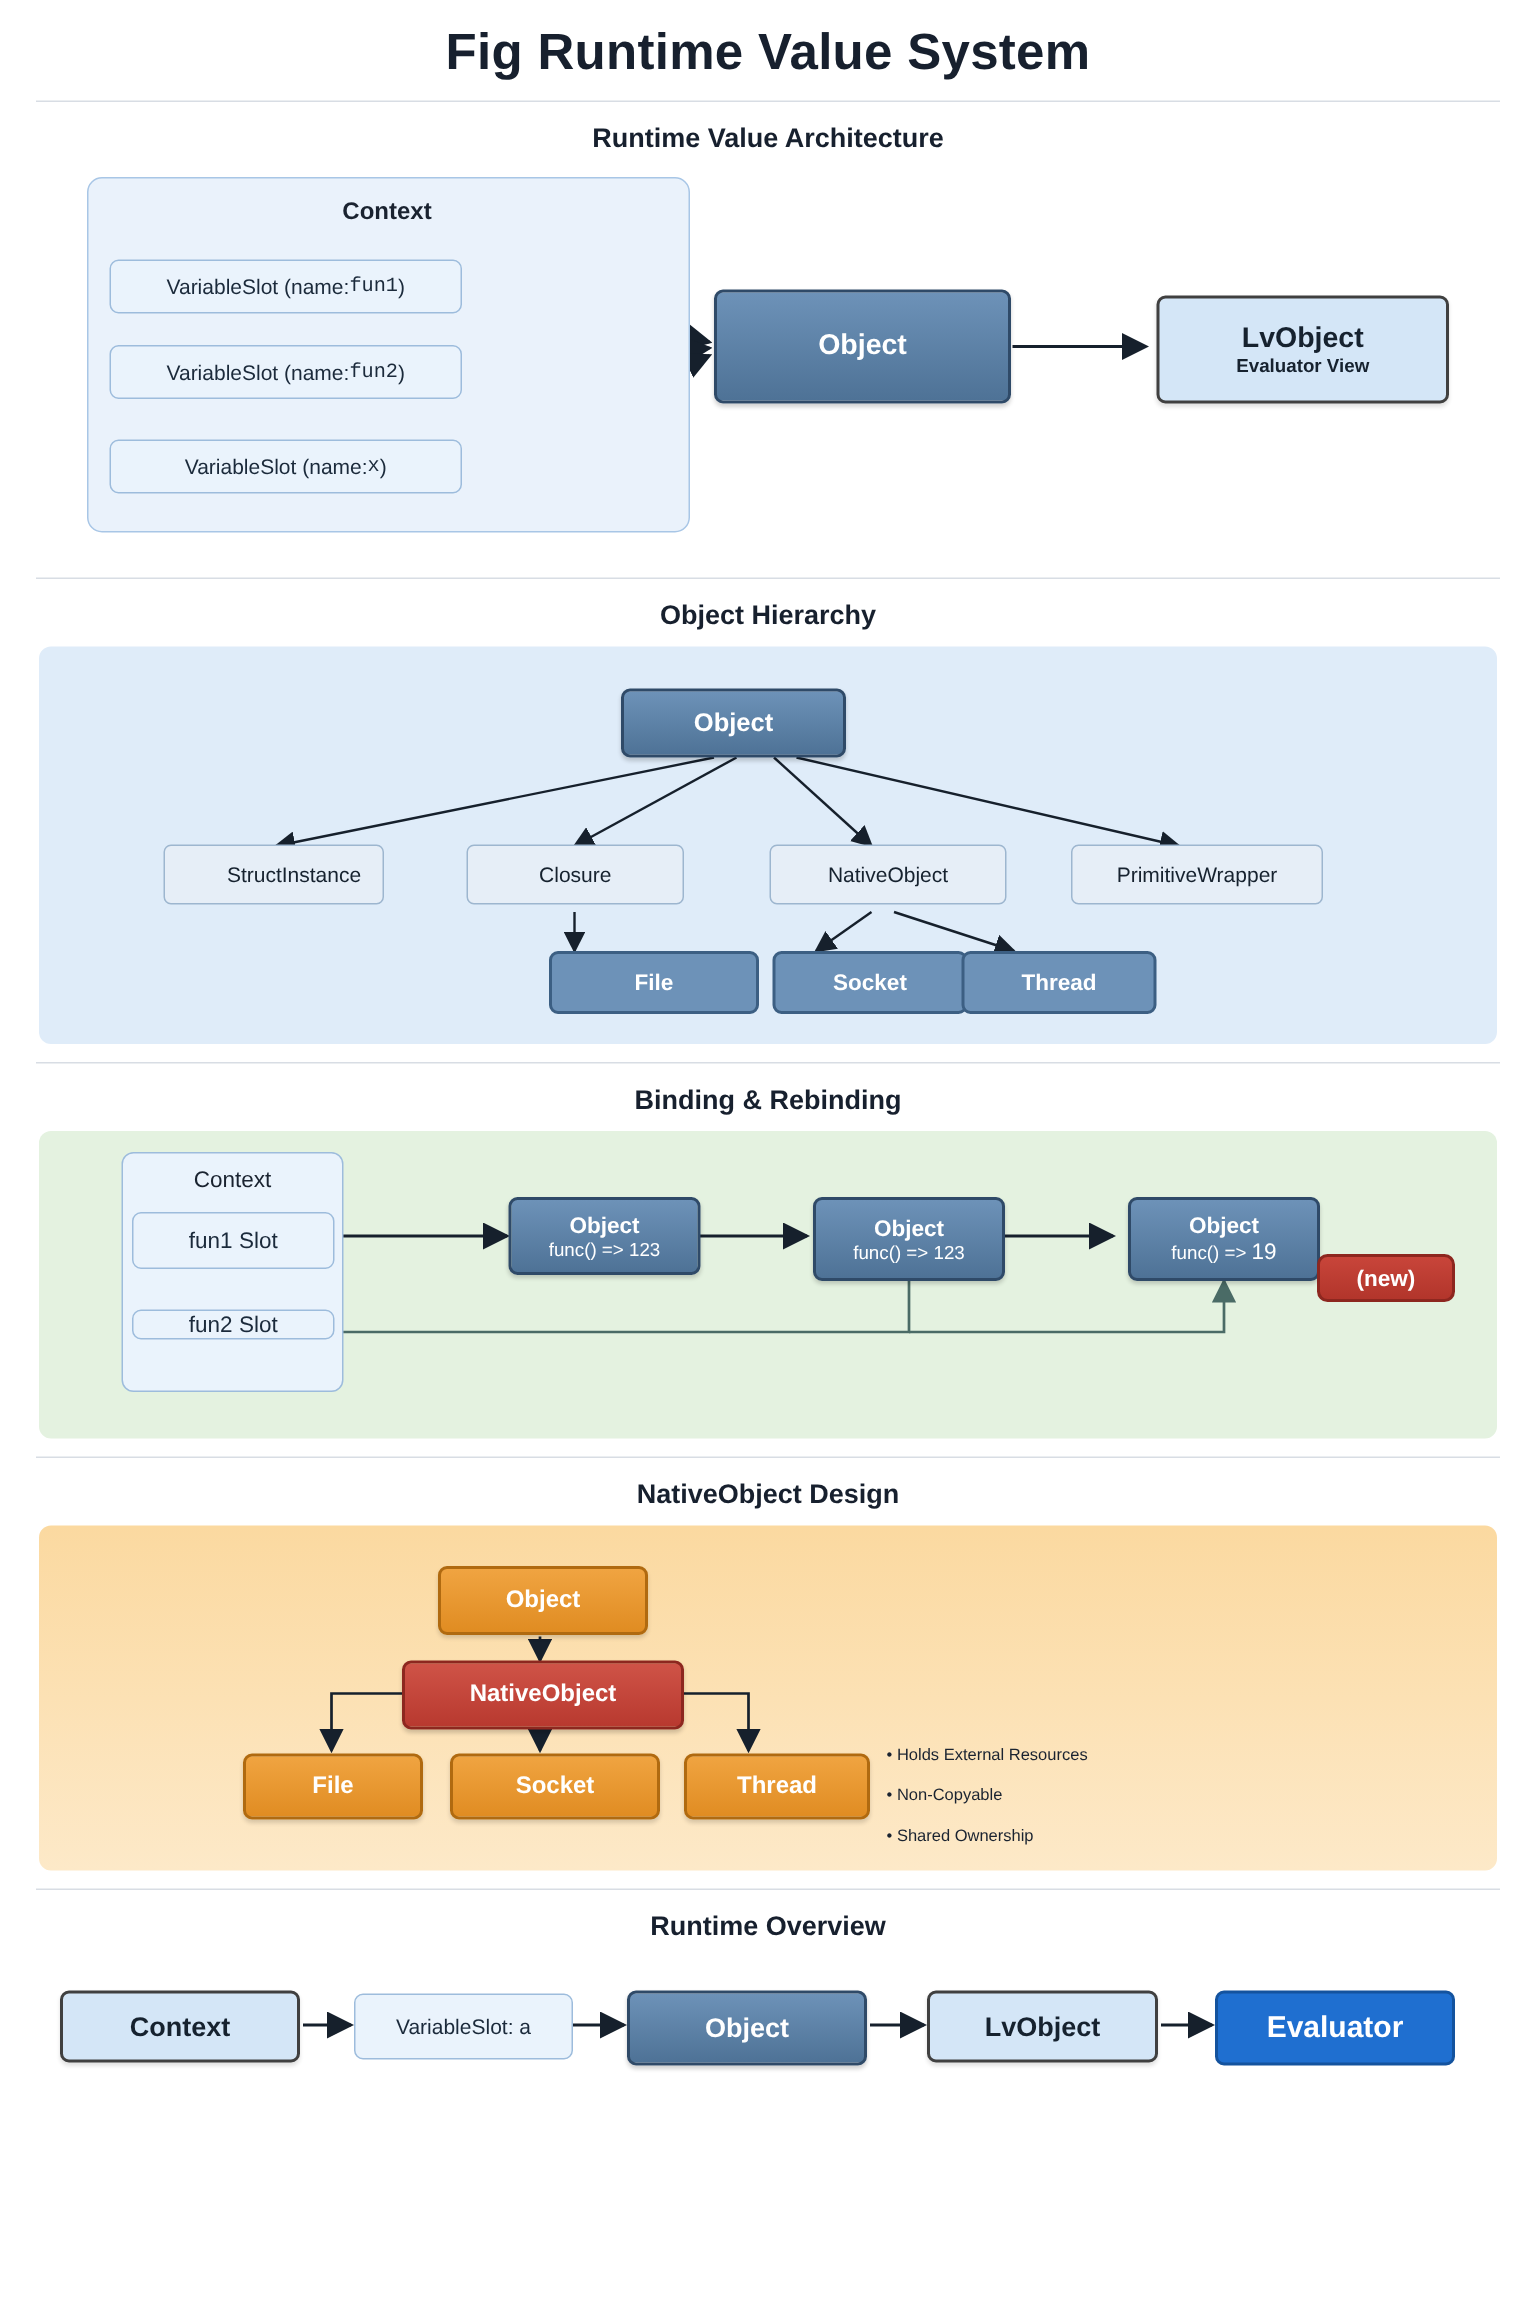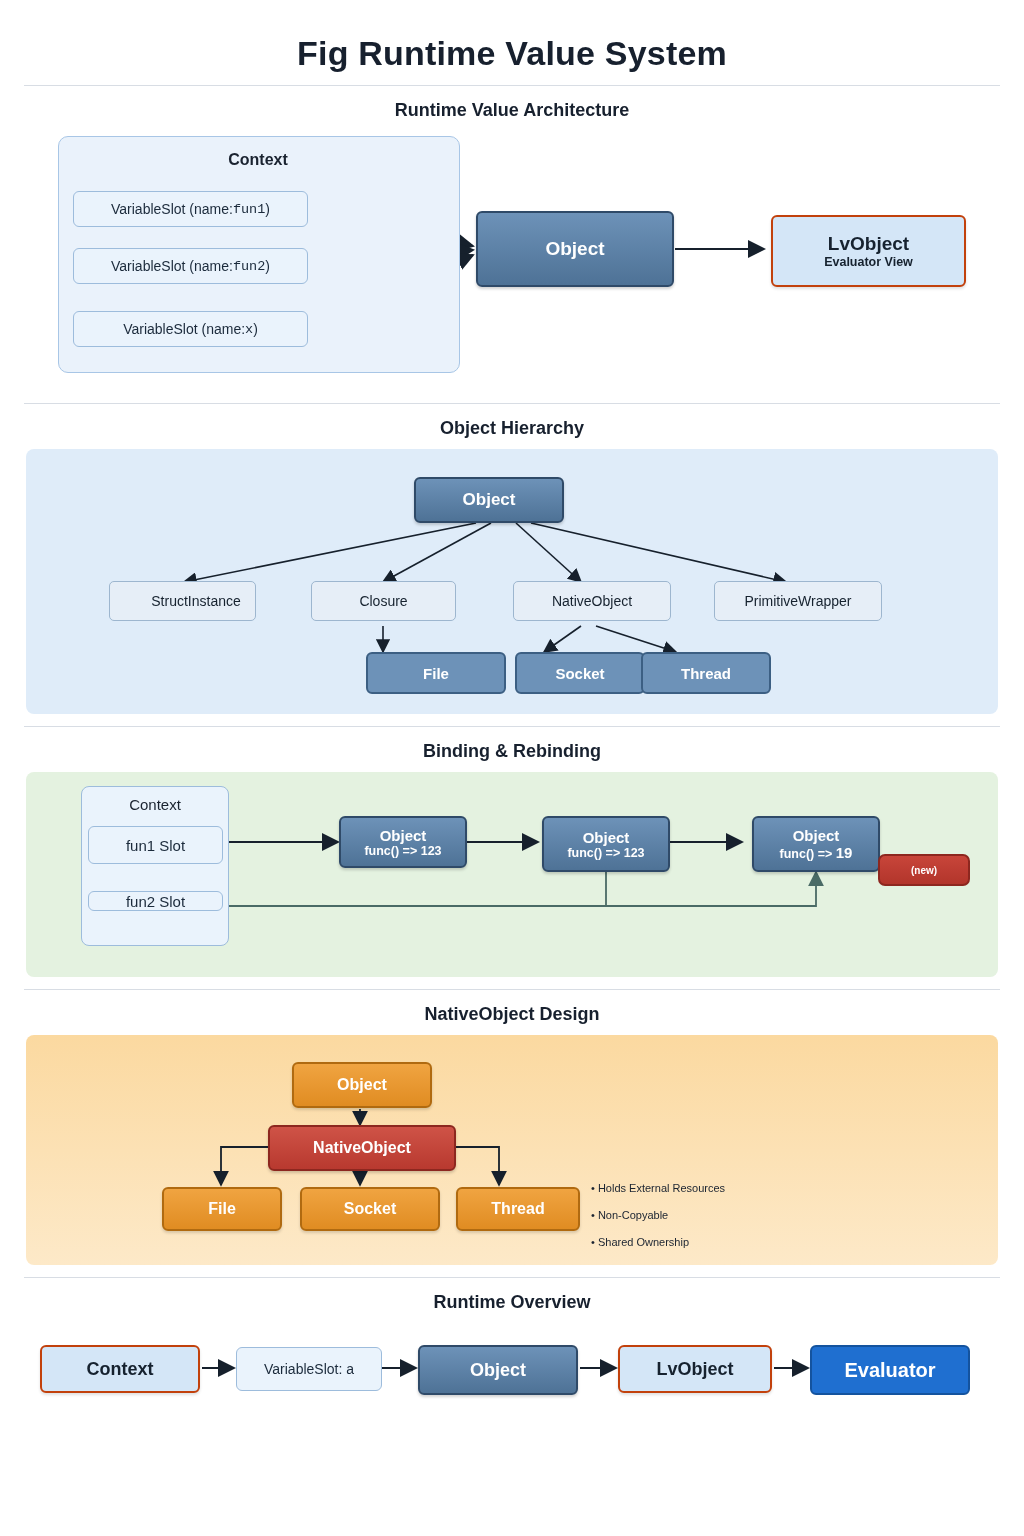--- a/index.html
+++ b/index.html
@@ -13,21 +13,21 @@
     font-family: "Liberation Sans", sans-serif;
     color: #1a2330;
     position: relative;
     overflow: hidden;
   }
   .page-title {
     text-align: center;
     font-size: 34px;
     font-weight: bold;
     color: #17202e;
-    padding-top: 34px;
+    padding-top: 16px;
     letter-spacing: 0.2px;
   }
   .divider {
     height: 1px;
     background: #d8dde4;
     margin: 12px 24px 0 24px;
   }
   .section-title {
     text-align: center;
     font-size: 18px;
@@ -89,26 +89,26 @@
     font-size: 13.5px;
   }
   .obj-dark {
     background: linear-gradient(180deg,#6d92b8 0%, #4e7296 100%);
     border: 2px solid #2f4a68;
     color: #ffffff;
     font-weight: bold;
     box-shadow: 0 2px 3px rgba(0,0,0,0.18);
   }
   .obj-dark .sub {
-    font-weight: bold;
+    font-weight: normal;
     font-size: 12.5px;
   }
   .obj-light {
     background: #d4e6f7;
-    border: 2px solid #c2410c;
+    border: 2px solid #404040;
     color: #16222f;
     font-weight: bold;
     box-shadow: 0 2px 3px rgba(0,0,0,0.12);
   }
   .obj-light .sub {
     font-size: 12.5px;
     font-weight: bold;
   }
   .node-plain {
     background: #e6eef7;
@@ -136,21 +136,21 @@
     border: 2px solid #8d271f;
     color: #ffffff;
     font-weight: bold;
     box-shadow: 0 2px 3px rgba(0,0,0,0.18);
   }
   .badge-new {
     background: linear-gradient(180deg,#c8453a 0%, #b2352b 100%);
     border: 2px solid #8d271f;
     color: #fff;
     font-weight: bold;
-    font-size: 10px;
+    font-size: 15px;
     border-radius: 7px;
   }
   .evaluator-blue {
     background: #1f6fd0;
     border: 2px solid #14539e;
     color: #fff;
     font-weight: bold;
   }
   .bullets {
     position: absolute;

